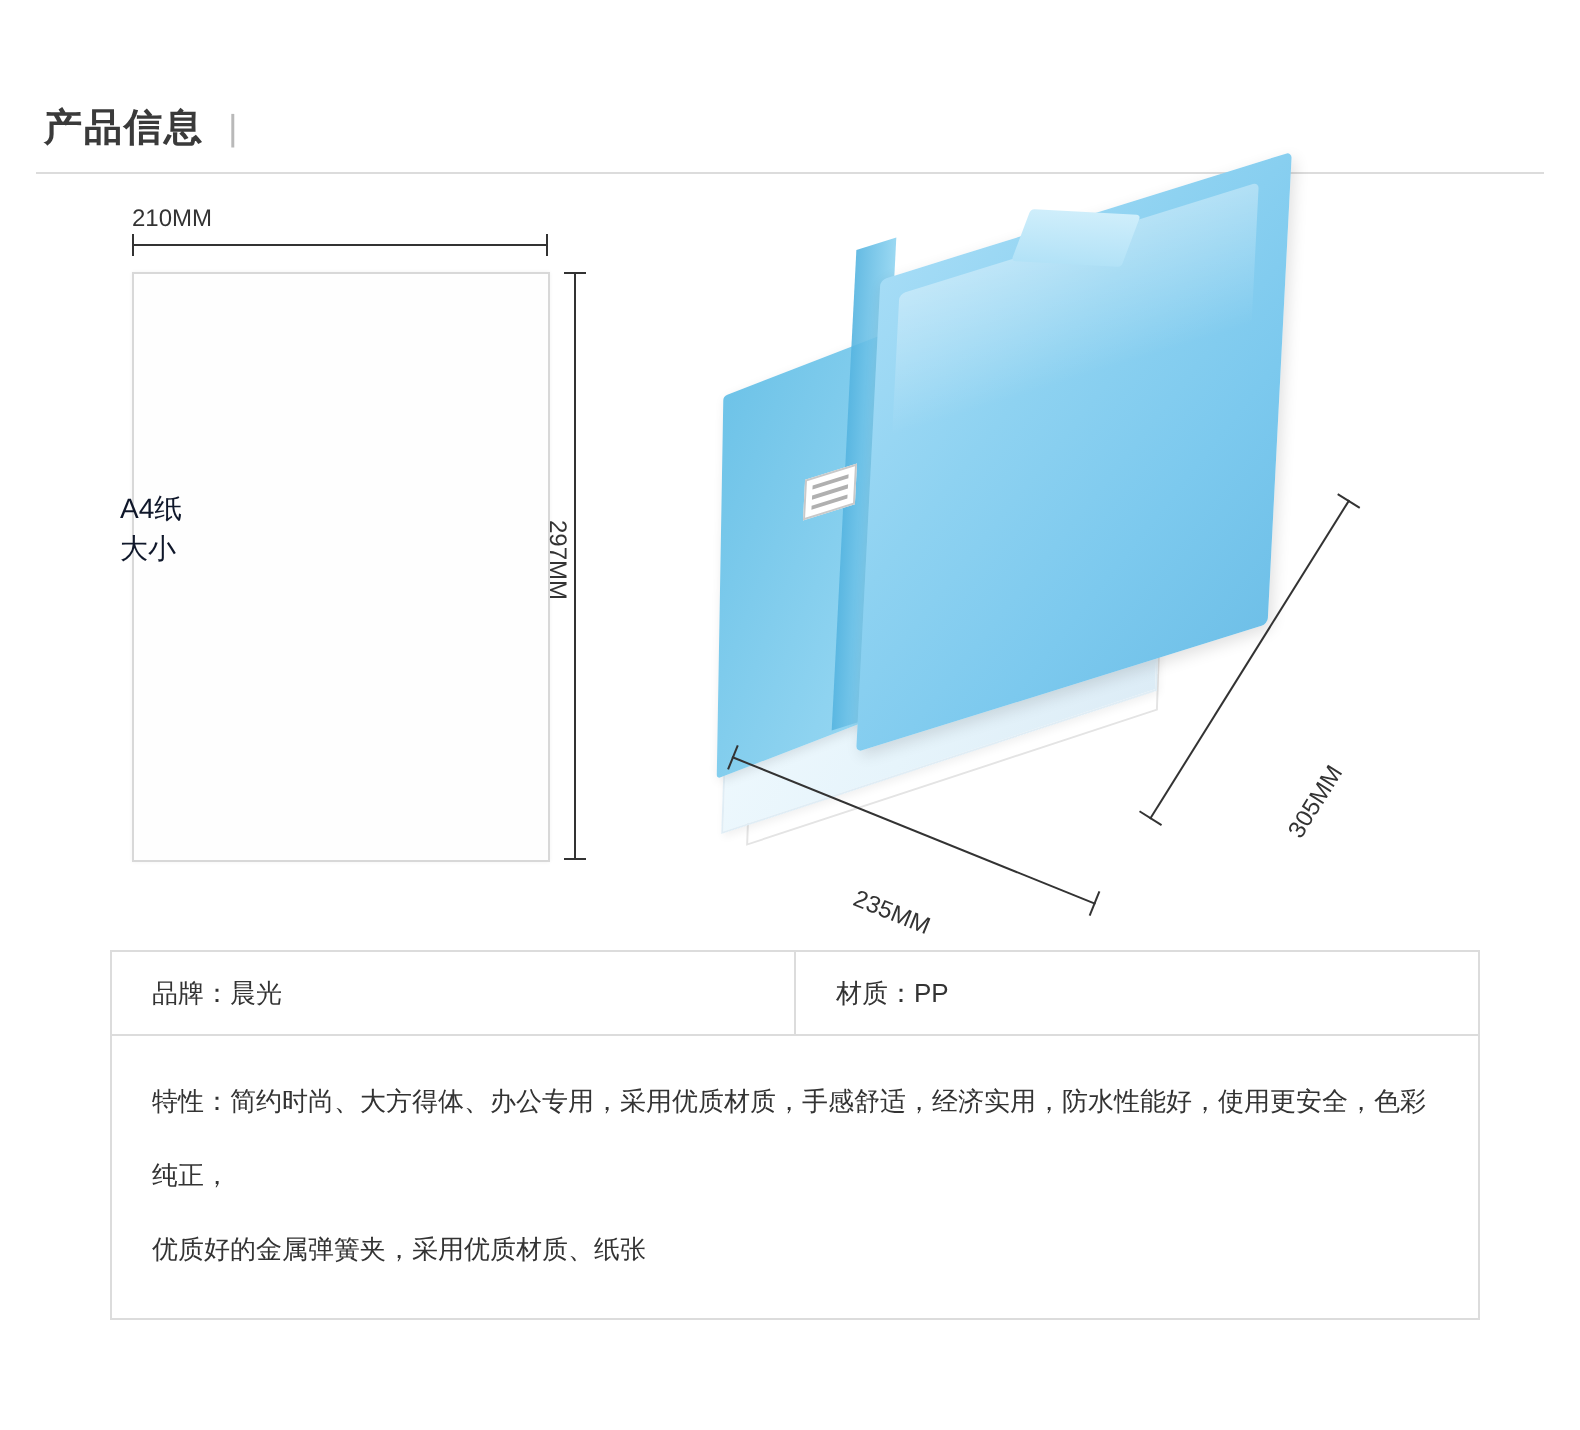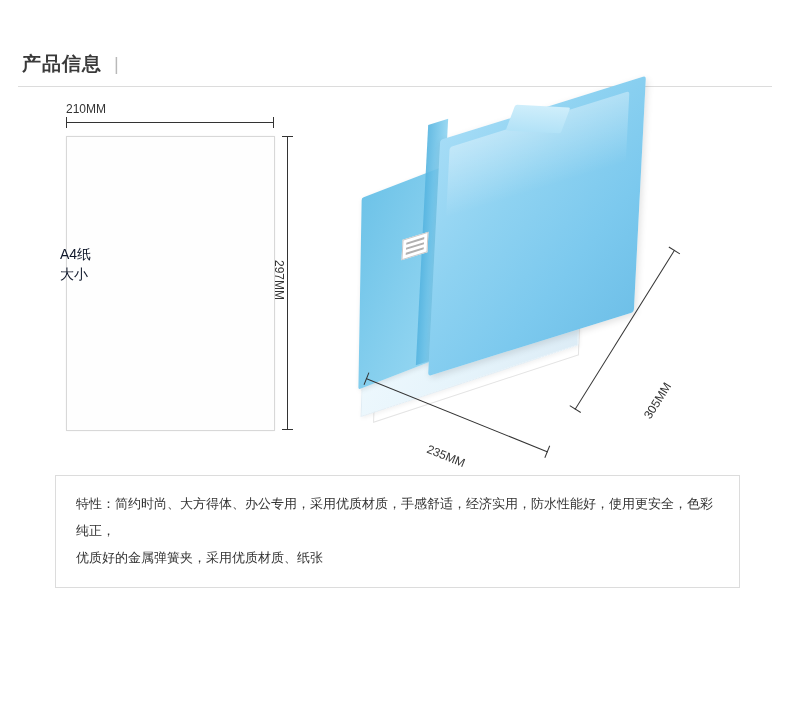--- a/index.html
+++ b/index.html
@@ -320,21 +320,21 @@
     border: 1px solid #dcdcdc;
     height: 41px;
     padding: 0 0 0 20px;
     font-size: 13px;
     color: #333;
     vertical-align: middle;
   }
   .spec-table td.feature-cell {
     height: auto;
     padding: 14px 20px 16px 20px;
-    line-height: 27px;
+    line-height: 37px;
   }
 </style>
 </head>
 <body>
 
 <div class="header">
   <div class="header-titles">
     <span class="title-cn">产品信息</span>
     <span class="title-sep">|</span>
   </div>
@@ -374,19 +374,23 @@
   <div class="dim-235"></div>
   <div class="dim-235-label">235MM</div>
 
   <div class="dim-305"></div>
   <div class="dim-305-label">305MM</div>
 </div>
 
 <table class="spec-table">
   <tbody>
     <tr>
+      <td>品牌：晨光</td>
+      <td>材质：PP</td>
+    </tr>
+    <tr>
       <td class="feature-cell" colspan="2">
         <div>特性：简约时尚、大方得体、办公专用，采用优质材质，手感舒适，经济实用，防水性能好，使用更安全，色彩纯正，</div>
         <div>优质好的金属弹簧夹，采用优质材质、纸张</div>
       </td>
     </tr>
   </tbody>
 </table>
 
 </body></html>

